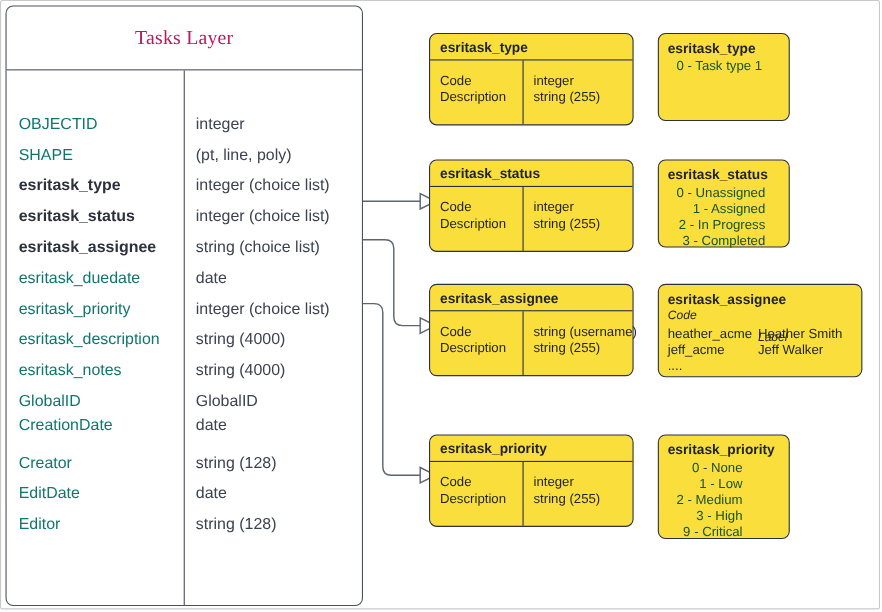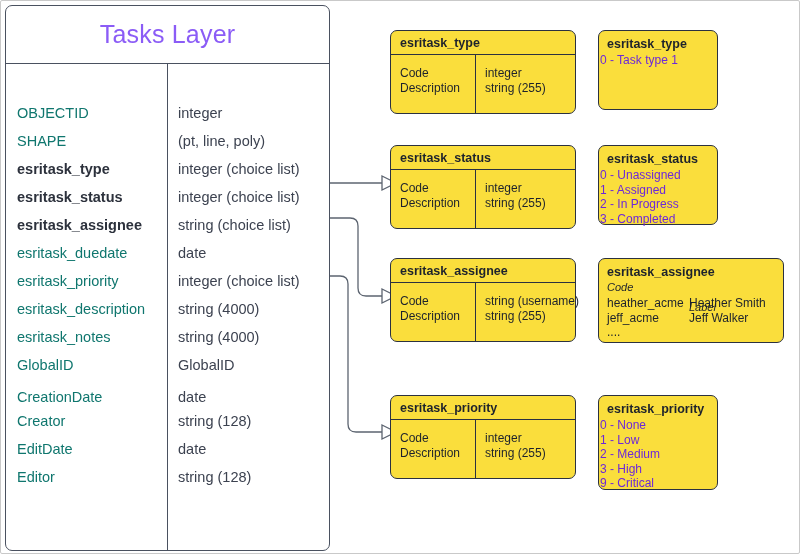--- a/index.html
+++ b/index.html
@@ -49,23 +49,24 @@
     top: 0;
     width: 100%;
     height: 58px;
     display: flex;
     align-items: center;
     justify-content: center;
     border-bottom: 1px solid #4a5160;
     box-sizing: border-box;
   }
   #tasks-title {
-    font-size: 25px;
-    color: #8b5cf6;
+    font-size: 18px;
+    color: #be185d;
     letter-spacing: .2px;
+    font-family: Liberation Serif, serif;
   }
   #tasks-body {
     position: absolute;
     left: 0;
     top: 58px;
     right: 0;
     bottom: 0;
   }
   #col-divider {
     position: absolute;
@@ -164,26 +165,27 @@
     position: absolute;
     left: 8px;
     top: 6px;
     font-size: 12.5px;
     font-weight: bold;
     color: #1d222c;
     white-space: nowrap;
   }
   .vbox-list {
     position: absolute;
-    left: 1px;
+    left: 16px;
     top: 22px;
     font-size: 12px;
-    color: #6d28d9;
+    color: #14532d;
     line-height: 14.5px;
     white-space: nowrap;
+    text-align: right;
   }
   .vbox-list div { white-space: nowrap; }
 
   
   .vbox-colhead {
     position: absolute;
     top: 22px;
     font-size: 11px;
     font-style: italic;
     color: #1d222c;
@@ -254,21 +256,21 @@
         <span class="field-type">string (4000)</span>
       </div>
       <div class="field-row" style="top:259px">
         <span class="field-name">esritask_notes</span>
         <span class="field-type">string (4000)</span>
       </div>
       <div class="field-row" style="top:287px">
         <span class="field-name">GlobalID</span>
         <span class="field-type">GlobalID</span>
       </div>
-      <div class="field-row" style="top:319px">
+      <div class="field-row" style="top:309px">
         <span class="field-name">CreationDate</span>
         <span class="field-type">date</span>
       </div>
       <div class="field-row" style="top:343px">
         <span class="field-name">Creator</span>
         <span class="field-type">string (128)</span>
       </div>
       <div class="field-row" style="top:371px">
         <span class="field-name">EditDate</span>
         <span class="field-type">date</span>

